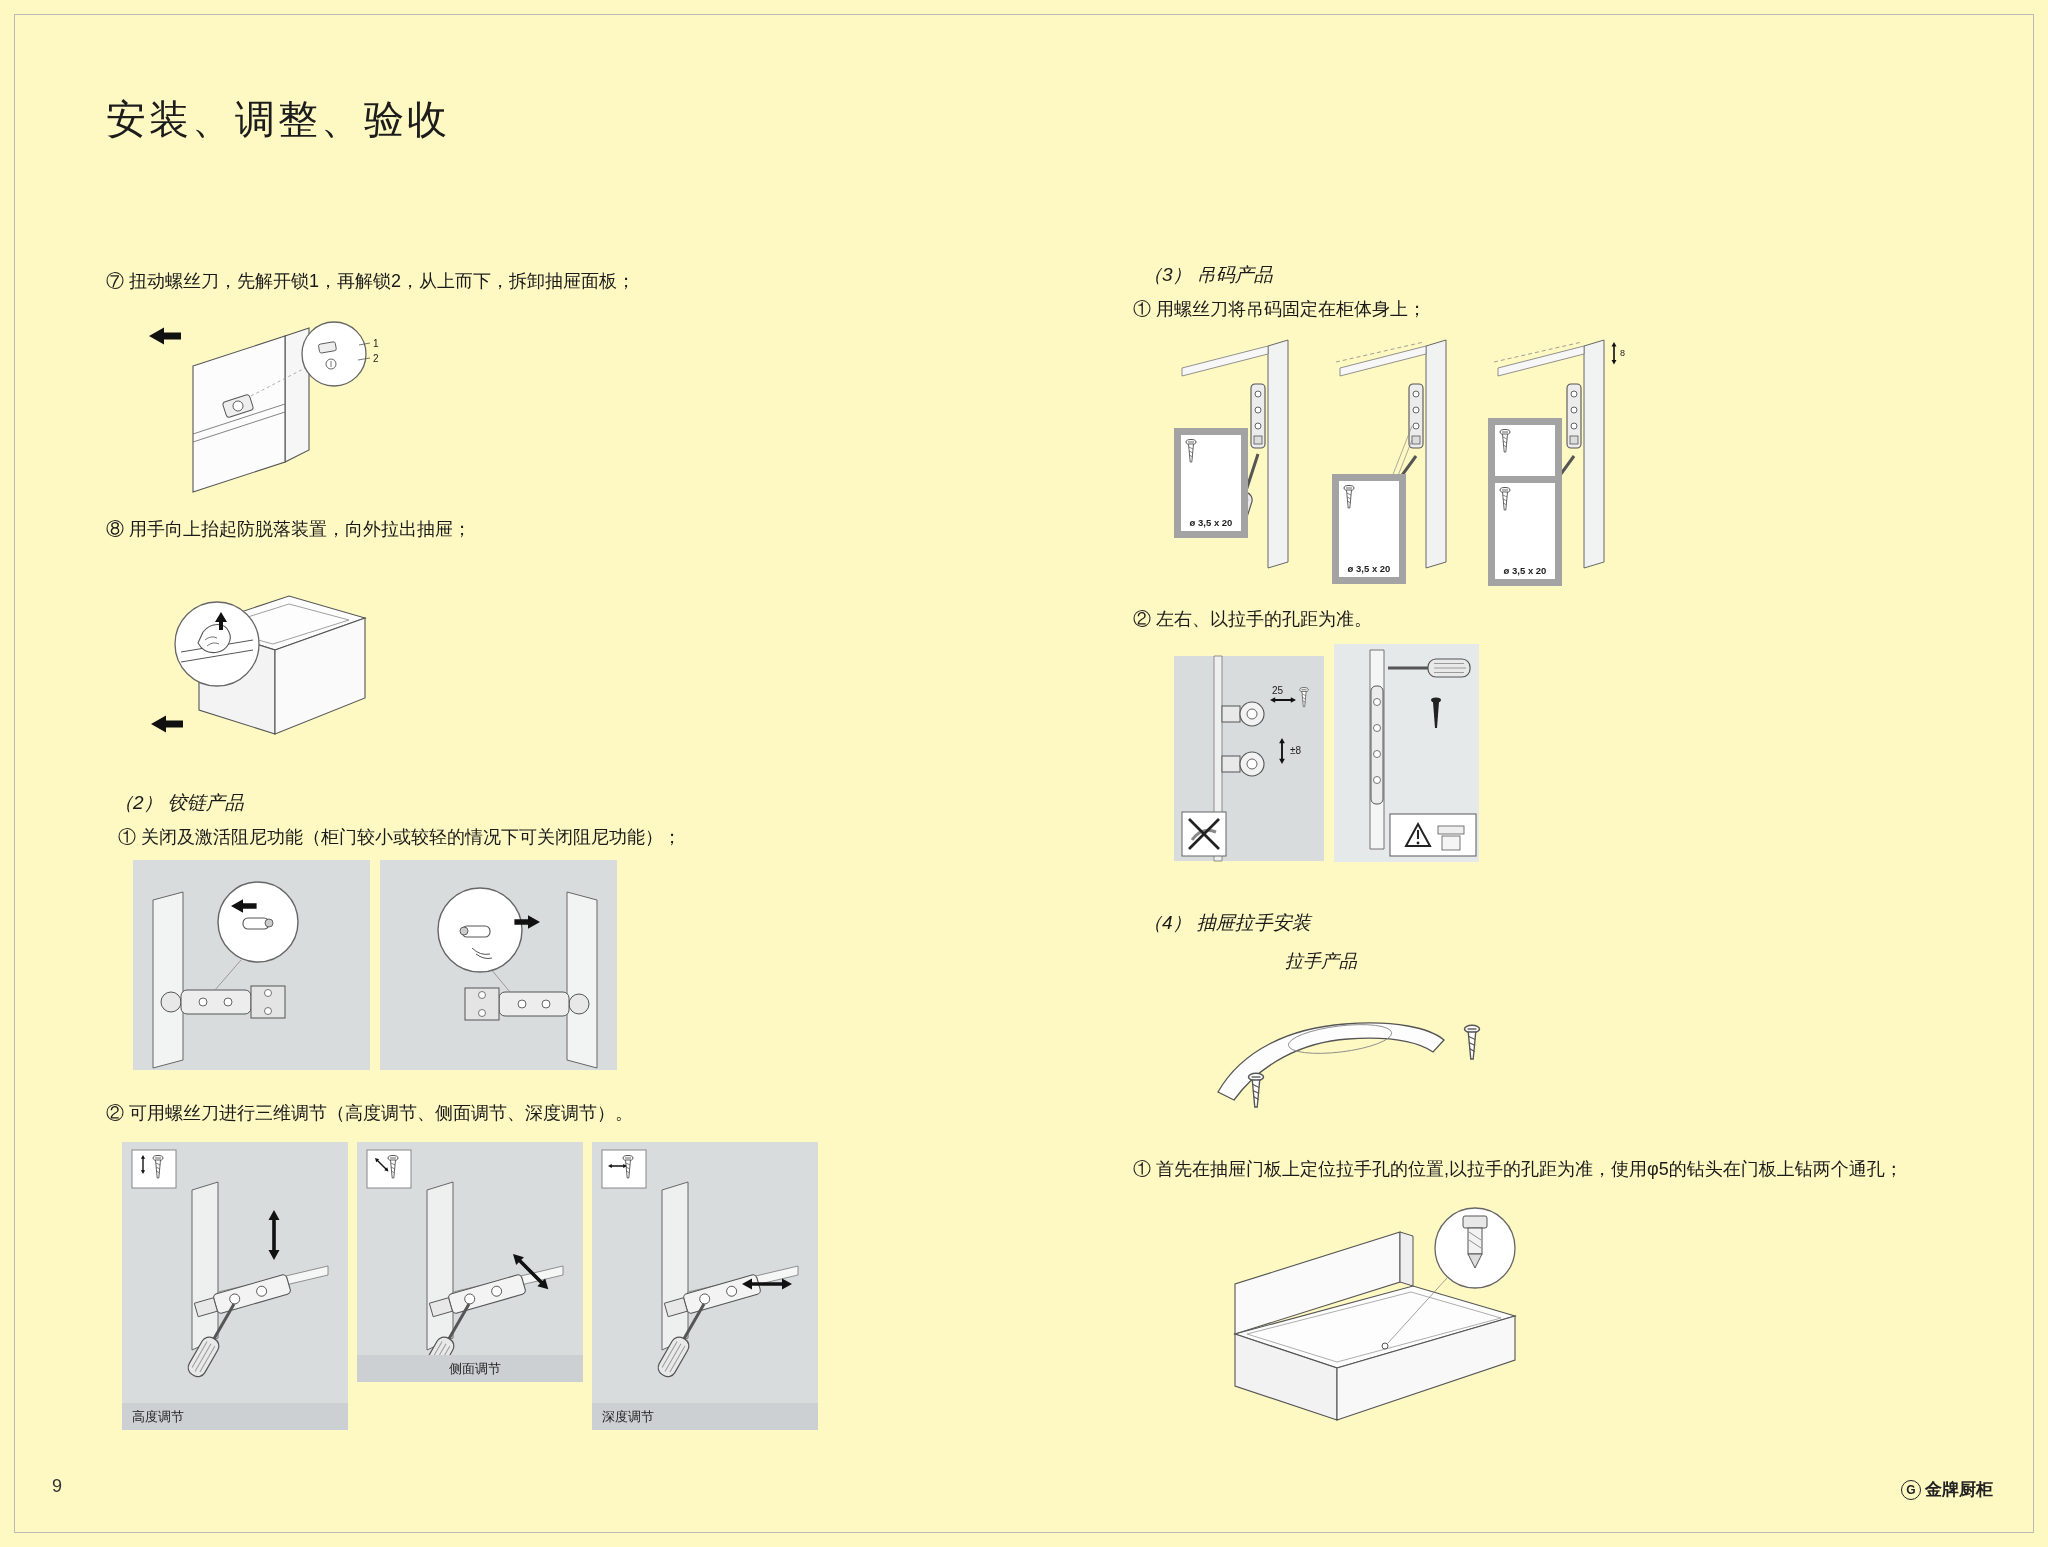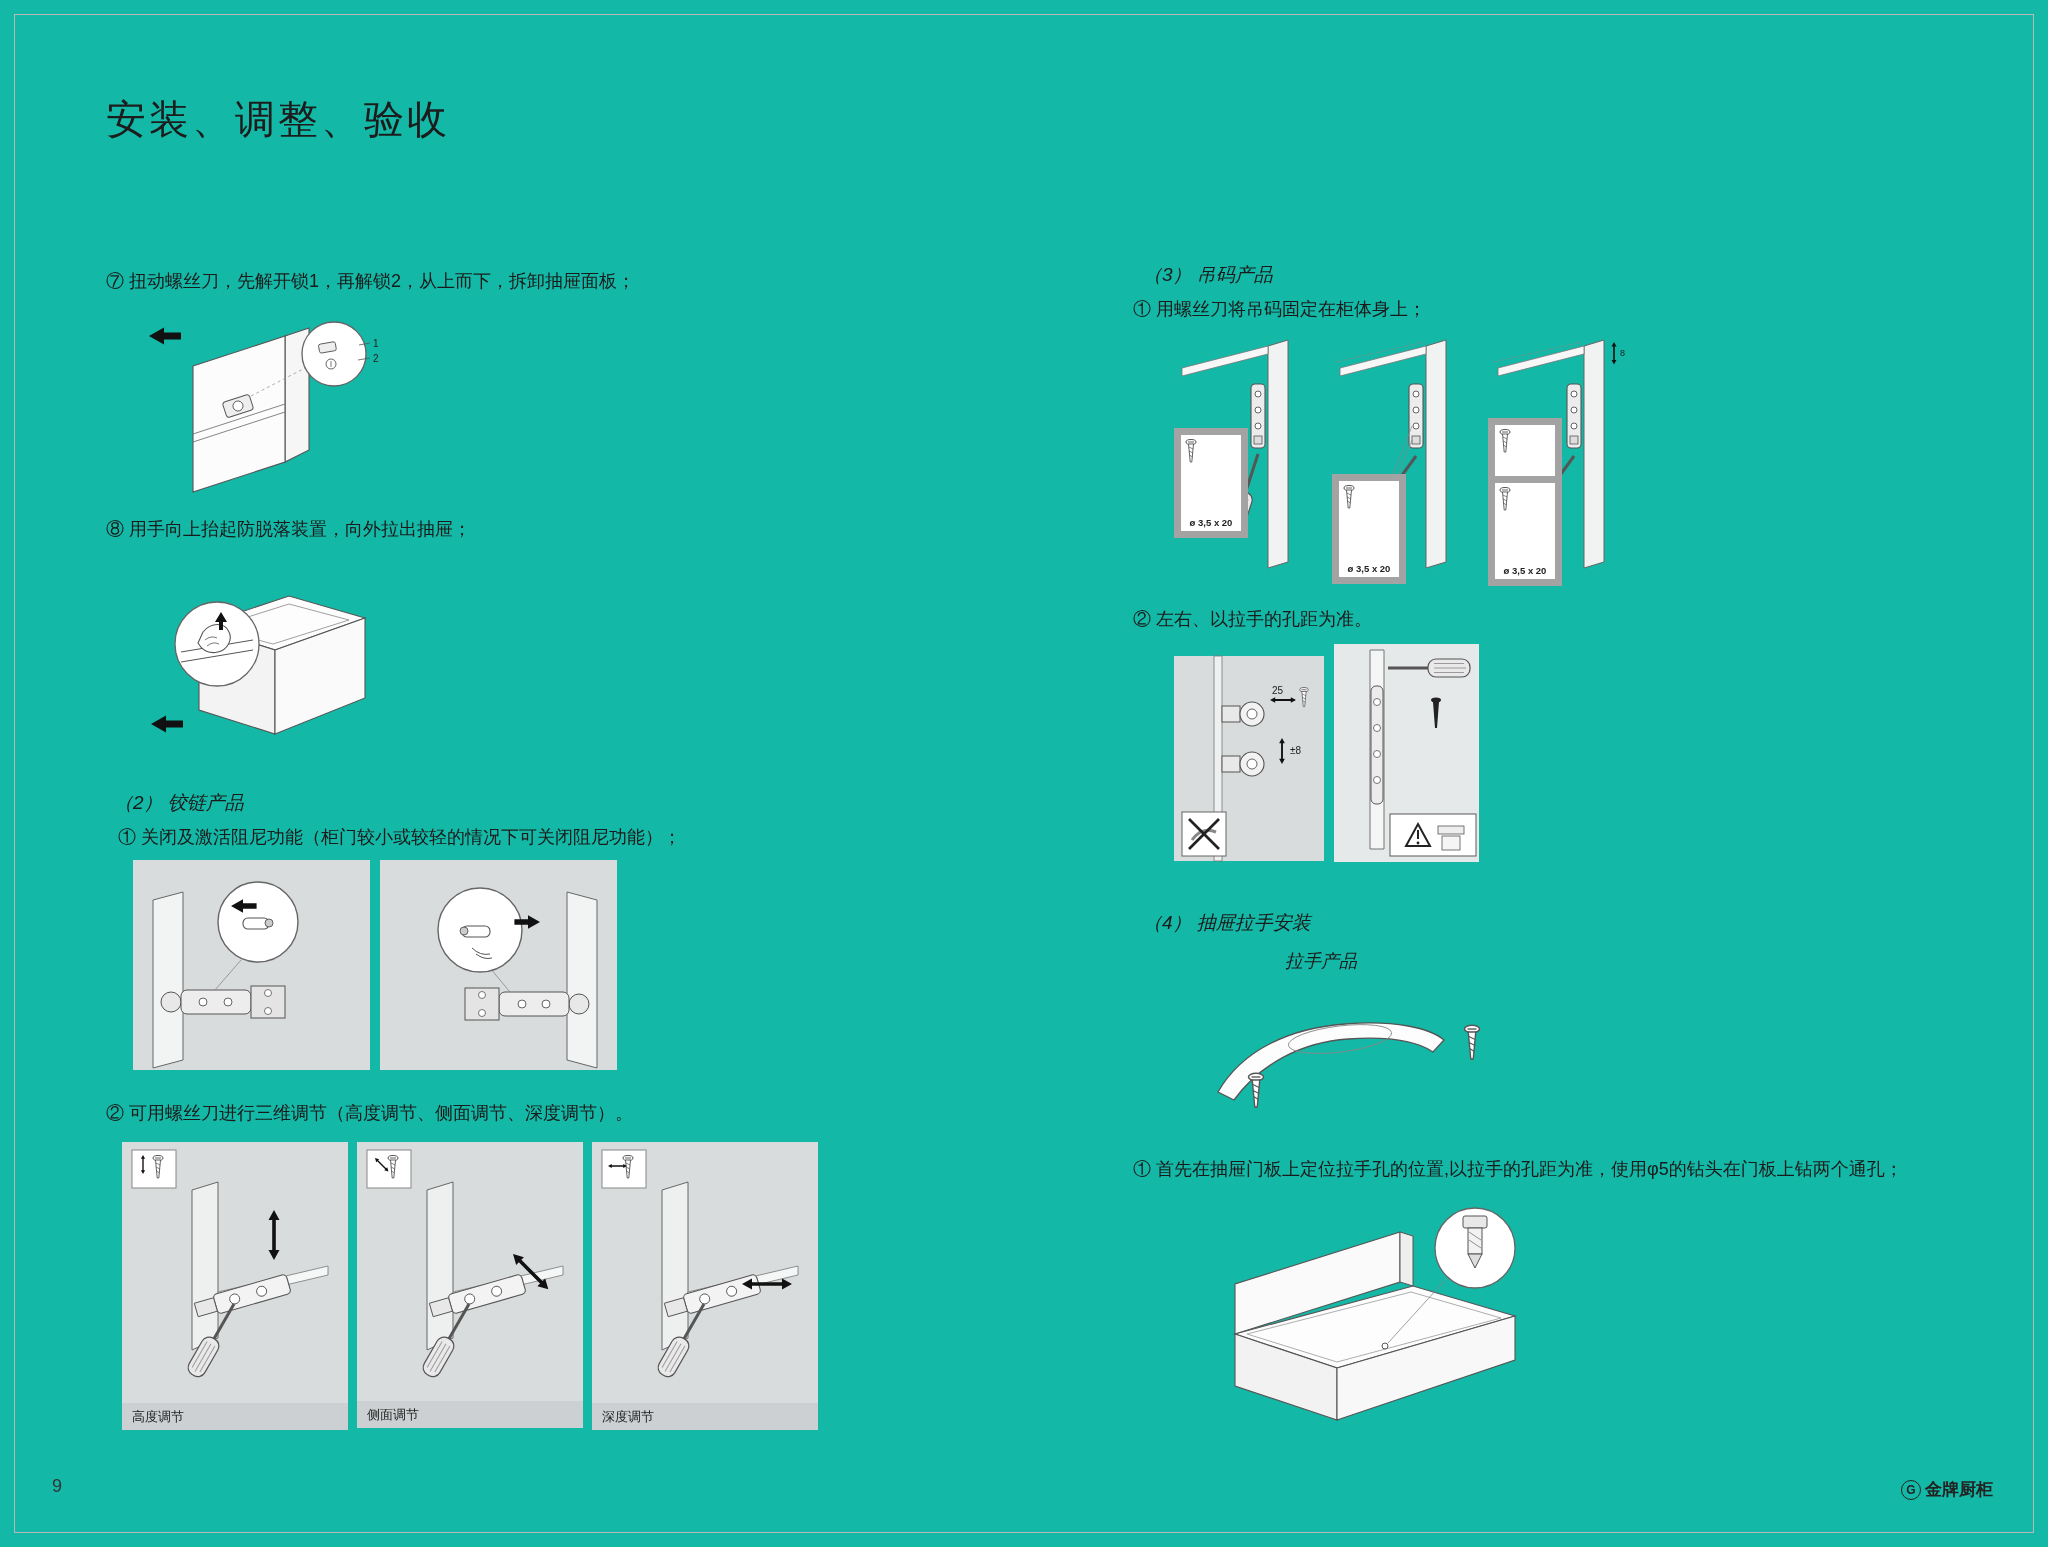--- a/index.html
+++ b/index.html
@@ -1,16 +1,16 @@
 <!DOCTYPE html>
 <html><head>
 <meta charset="utf-8">
 <style>
   html,body{margin:0;padding:0;background:#e8e8e8;}
-  .page{position:relative;width:2048px;height:1547px;background:#14b8a6;
+  .page{position:relative;width:2048px;height:1547px;background:#fef9c3;
         font-family:"Liberation Sans",sans-serif;color:#1a1a1a;overflow:hidden;}
   .frame{position:absolute;left:14px;top:14px;width:2018px;height:1517px;
          border:1px solid #b9b9b9;pointer-events:none;}
   .abs{position:absolute;}
   .title{font-size:40px;font-weight:500;letter-spacing:3px;color:#1c1c1c;}
   .txt{font-size:18px;line-height:1.45;color:#1a1a1a;}
   .sectitle{font-size:19px;line-height:1.4;color:#1a1a1a;font-style:italic;}
   .fig{position:absolute;}
   .fig svg{display:block;width:100%;height:100%;}
   .gfig{background:#d9dcdd;}
@@ -167,21 +167,21 @@
         <circle cx="-18" cy="0" r="5" fill="#fff" stroke="#555" stroke-width="0.9"></circle>
         <circle cx="10" cy="0" r="5" fill="#fff" stroke="#555" stroke-width="0.9"></circle>
         <rect x="-58" y="-7" width="20" height="14" fill="#e8e8e8" stroke="#555" stroke-width="0.9"></rect>
       </g>
       <use href="#sd" transform="translate(112,162) rotate(30)"></use>
       <use href="#dbl-v" transform="translate(152,68)"></use>
     </svg>
     <div class="adjlabel">高度调节</div>
   </div>
 
-  <div class="fig gfig" style="left:357px;top:1142px;width:226px;height:286px;">
+  <div class="fig gfig" style="left:357px;top:1142px;width:226px;height:240px;text-align:center;">
     <svg viewBox="0 0 226 261" style="height:261px">
       <rect x="10" y="8" width="44" height="38" fill="#fff" stroke="#888" stroke-width="1"></rect>
       <use href="#screwv" transform="translate(36,14)"></use>
       <use href="#dbl-v" transform="translate(18,16) scale(0.38) rotate(-45)"></use>
       <polygon points="70,48 96,40 96,196 70,208" fill="#eef0f0" stroke="#666" stroke-width="1"></polygon>
       <polygon points="96,150 206,124 206,133 96,159" fill="#f5f6f6" stroke="#777" stroke-width="0.8"></polygon>
       <g transform="translate(130,152) rotate(-16)">
         <rect x="-38" y="-10" width="76" height="20" rx="4" fill="#f3f3f3" stroke="#555" stroke-width="1.1"></rect>
         <circle cx="-18" cy="0" r="5" fill="#fff" stroke="#555" stroke-width="0.9"></circle>
         <circle cx="10" cy="0" r="5" fill="#fff" stroke="#555" stroke-width="0.9"></circle>

